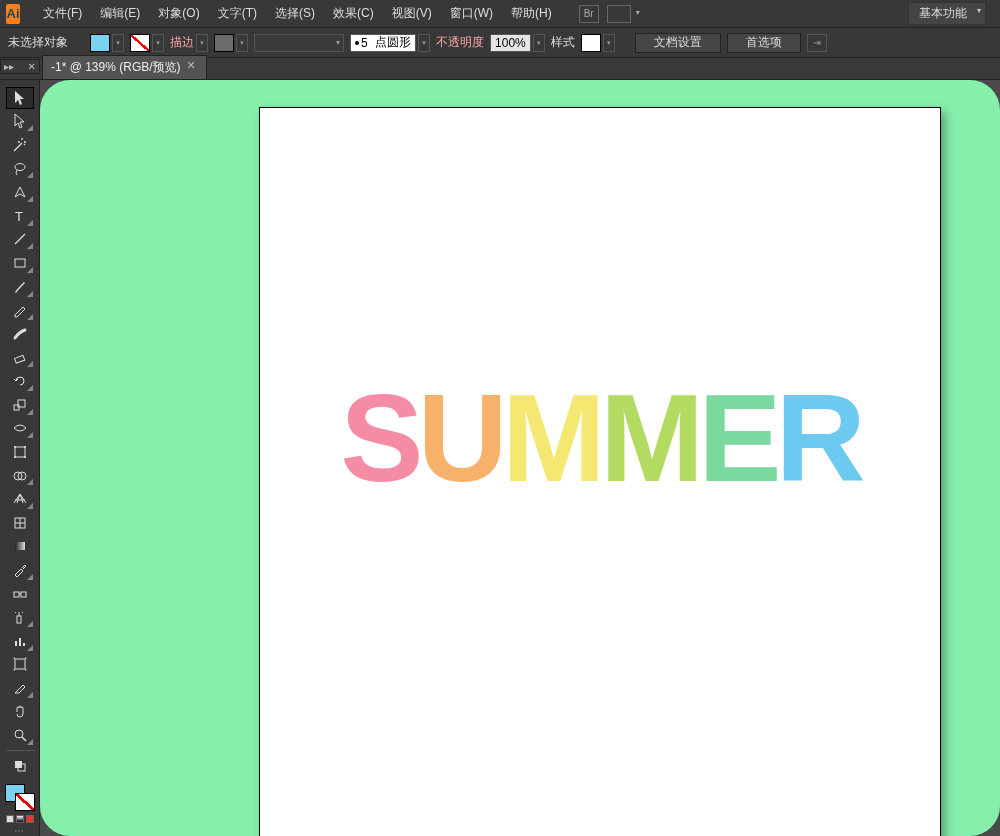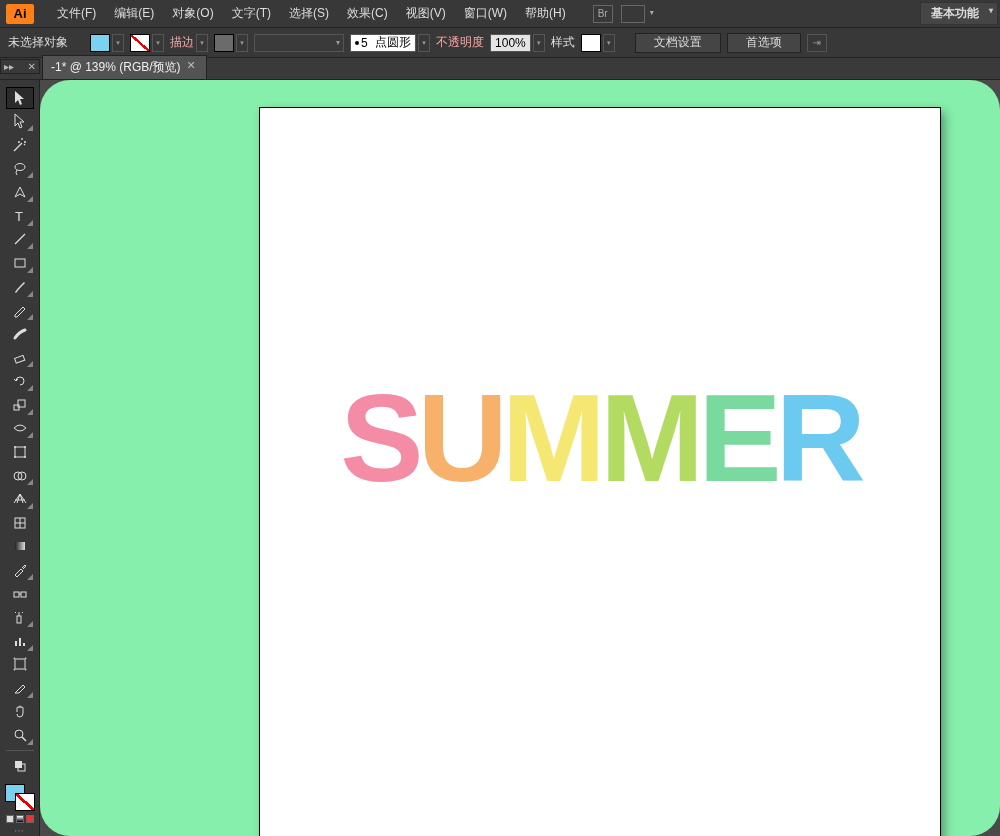--- a/index.html
+++ b/index.html
@@ -5,39 +5,39 @@
   * { margin: 0; padding: 0; box-sizing: border-box; font-family: "Microsoft YaHei", Arial, sans-serif; }
   html, body { width: 1000px; height: 836px; overflow: hidden; }
   body { background: #4a4a4a; color: #ddd; font-size: 12px; }
 
   
   .menubar {
     height: 28px; background: #383838; display: flex; align-items: center;
     padding-left: 6px; gap: 0; border-bottom: 1px solid #222;
   }
   .ai-logo {
-    width: 28px; height: 20px; background: #ff7f18; color: #000000;
+    width: 14px; height: 20px; background: #ff7f18; color: #0c4a6e;
     font-weight: 900; font-size: 13px; display: flex; align-items: center;
     justify-content: center; border-radius: 2px; margin-right: 14px;
   }
   .menu-item { padding: 4px 9px; color: #ddd; cursor: default; }
   .menu-small-box {
     width: 20px; height: 18px; border: 1px solid #666; margin-left: 18px;
     display: inline-flex; align-items: center; justify-content: center;
     font-size: 10px; color: #aaa;
   }
   .menu-wkspace {
     margin-left: 8px; width: 24px; height: 18px; border: 1px solid #666;
     position: relative; display: inline-block;
   }
   .menu-wkspace::after {
     content: "▾"; position: absolute; right: -10px; top: 2px; color: #aaa; font-size: 8px;
   }
   .menubar-right {
-    margin-left: auto; display: flex; align-items: center; gap: 6px; padding-right: 2px; font-weight: bold;
+    margin-left: auto; display: flex; align-items: center; gap: 6px; padding-right: 14px;
   }
   .right-dropdown {
     background: #454545; border: 1px solid #333; padding: 2px 18px 2px 10px;
     position: relative; color: #ddd;
   }
   .right-dropdown::after {
     content: "▾"; position: absolute; right: 4px; top: 3px; font-size: 8px; color: #ccc;
   }
 
   

